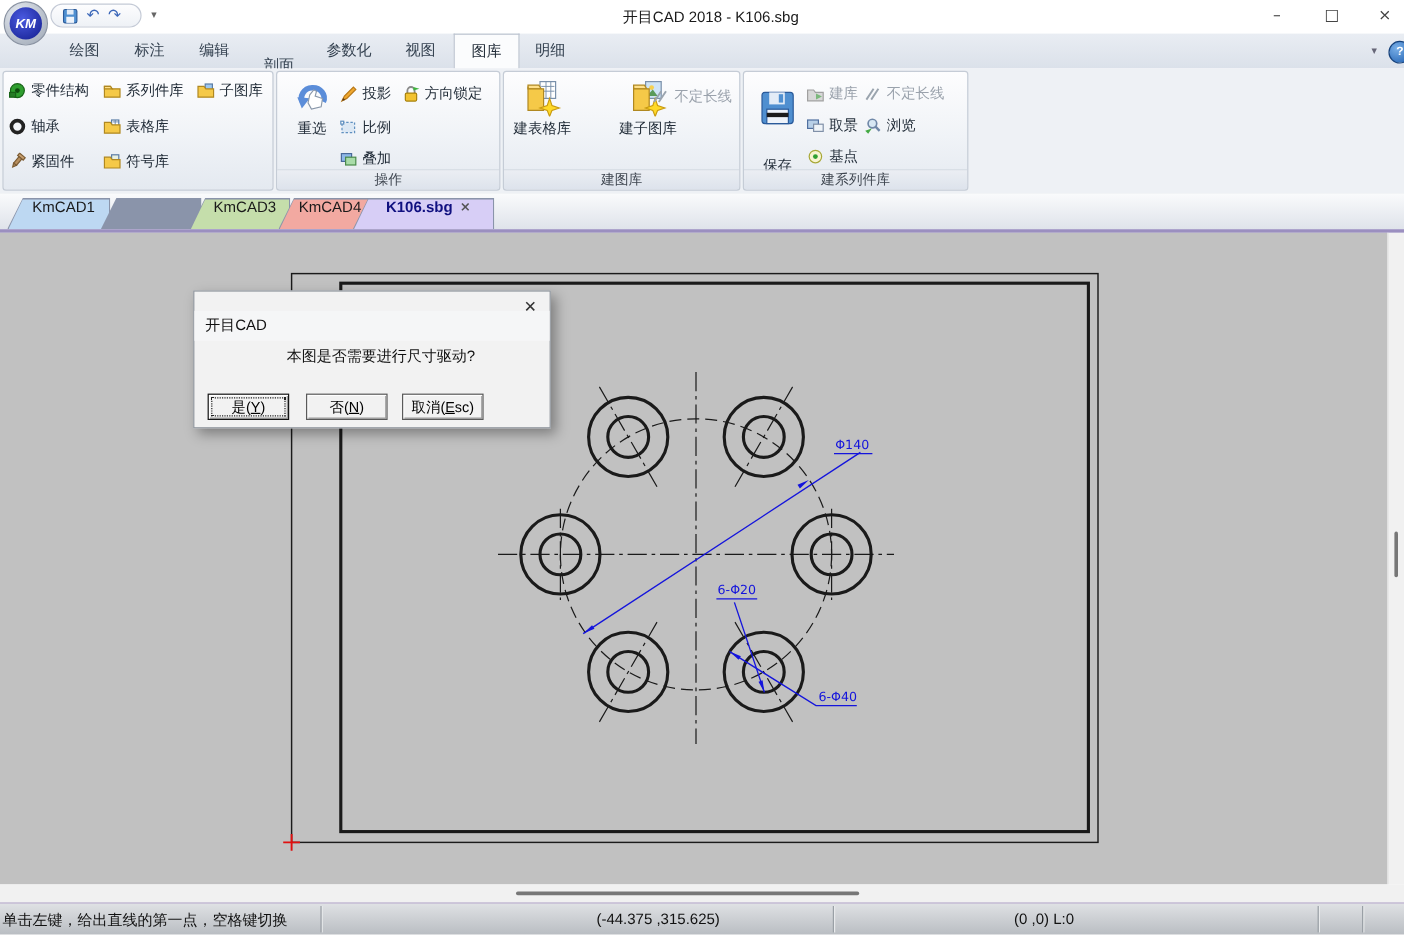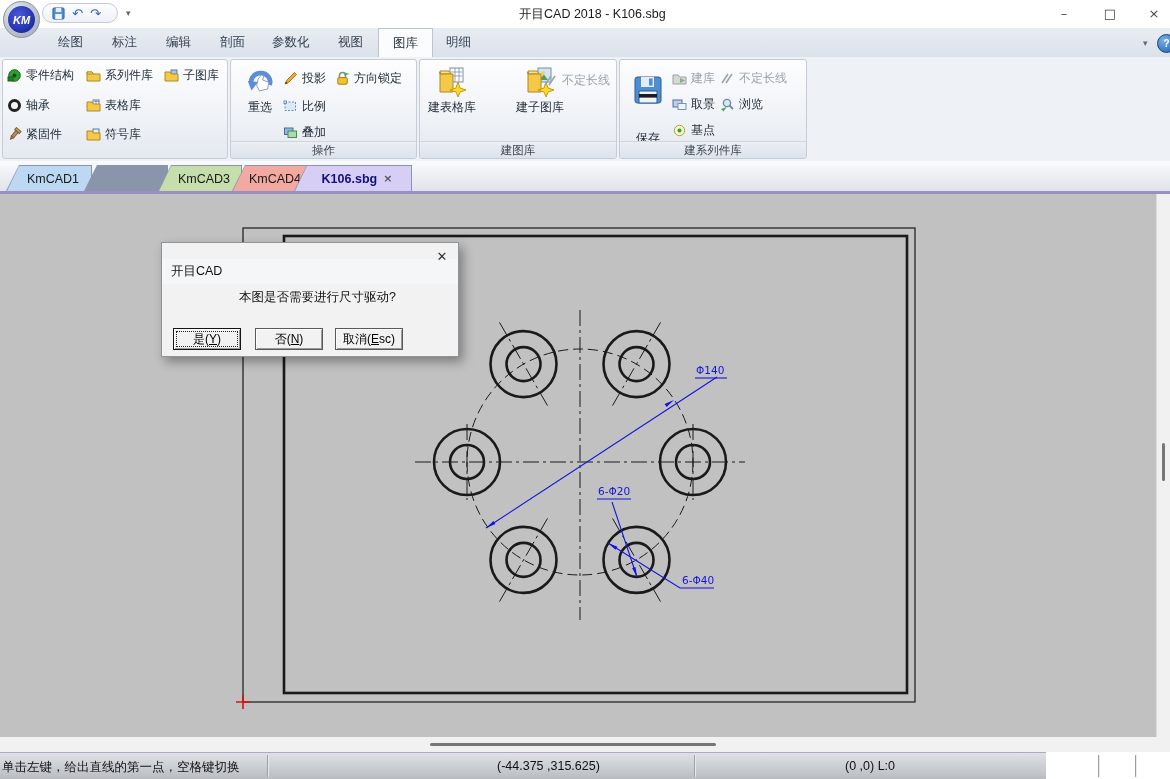--- a/index.html
+++ b/index.html
@@ -49,39 +49,39 @@
           color:#1f2a36;font-size:12px;white-space:nowrap;}
   .bigbtn .ic{width:32px;height:32px;display:inline-flex;}
 
   
   #doctabs{left:0;top:161px;width:1170px;height:33px;background:linear-gradient(#fafbfc,#dfe3ea);
            border-bottom:3px solid #9b8fc0;box-sizing:border-box;}
   .doctab{position:absolute;top:4px;height:26px;clip-path:polygon(13px 0,100% 0,100% 100%,0 100%);
           background:#8a94aa;}
   .dt-fill{position:absolute;left:1px;right:1px;top:1px;bottom:0;
            clip-path:polygon(12px 0,100% 0,100% 100%,0 100%);
-           display:flex;align-items:center;justify-content:center;gap:6px;padding-left:8px;box-sizing:border-box;
+           display:flex;align-items:flex-start;justify-content:center;gap:6px;padding-left:8px;box-sizing:border-box;
            font-size:12.5px;color:#1a1a1a;}
   .doctab.active{z-index:4;}
   .doctab.active .dt-fill{font-weight:bold;color:#101080;}
   .dt-close{color:#555;font-size:11px;font-family:"DejaVu Sans",sans-serif;}
   #doctabs-more{left:1150px;top:172px;color:#667;font-size:9px;font-family:"DejaVu Sans",sans-serif;}
 
   
   #canvas{left:0;top:194px;width:1156px;height:543px;background:#c1c1c1;}
   .dimt{font-size:10.5px;font-family:"DejaVu Sans",sans-serif;}
 
   
   #vscroll{left:1156px;top:194px;width:14px;height:543px;background:#f1f1f1;border-left:1px solid #dcdcdc;box-sizing:border-box;}
   #vthumb{left:1162px;top:443px;width:3px;height:38px;background:#777;border-radius:2px;}
   #hscroll{left:0;top:737px;width:1170px;height:15px;background:#f1f1f1;}
   #hthumb{left:430px;top:743px;width:286px;height:3px;background:#777;border-radius:2px;}
 
   
-  #statusbar{left:0;top:752px;width:1046px;height:27px;
+  #statusbar{left:0;top:752px;width:1170px;height:27px;
              background:linear-gradient(#dfe1e4,#b9bdc2);border-top:1px solid #b2a6c6;box-sizing:border-box;
              color:#111;font-size:12.5px;}
   .seg-sep{position:absolute;top:2px;bottom:2px;width:1px;background:#9aa0a6;box-shadow:1px 0 0 #e8eaec;}
   #sb-hint{left:2px;top:6px;}
   #sb-coords{left:497px;top:6px;}
   #sb-origin{left:845px;top:6px;}
 
   
   #dialog{left:161px;top:242px;width:298px;height:115px;background:#f2f2f2;border:1px solid #8e949c;
           box-shadow:4px 5px 10px rgba(0,0,0,0.35);box-sizing:border-box;z-index:50;}
@@ -133,21 +133,21 @@
   <div id="ribtabs" class="abs">
     <div class="ribtab" style="left:44px;">
         <span>绘图</span>
       </div>
     <div class="ribtab" style="left:98px;">
         <span>标注</span>
       </div>
     <div class="ribtab" style="left:152px;">
         <span>编辑</span>
       </div>
-    <div class="ribtab" style="left:206px;">
+    <div class="ribtab" style="left:206px;margin-top:12px;">
         <span>剖面</span>
       </div>
     <div class="ribtab" style="left:258px;">
         <span>参数化</span>
       </div>
     <div class="ribtab" style="left:324px;">
         <span>视图</span>
       </div>
     <div class="ribtab active" style="left:378px;">
         <span>图库</span>

